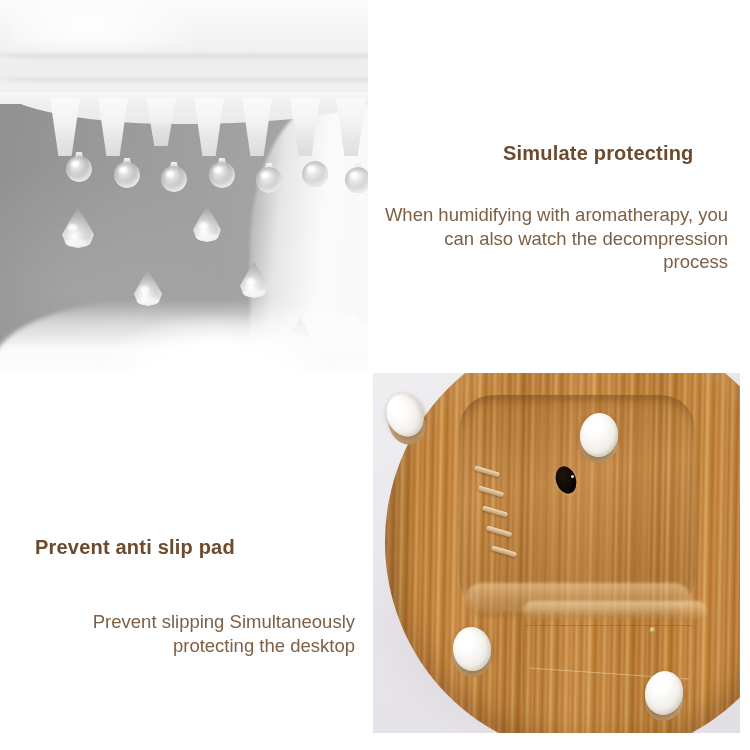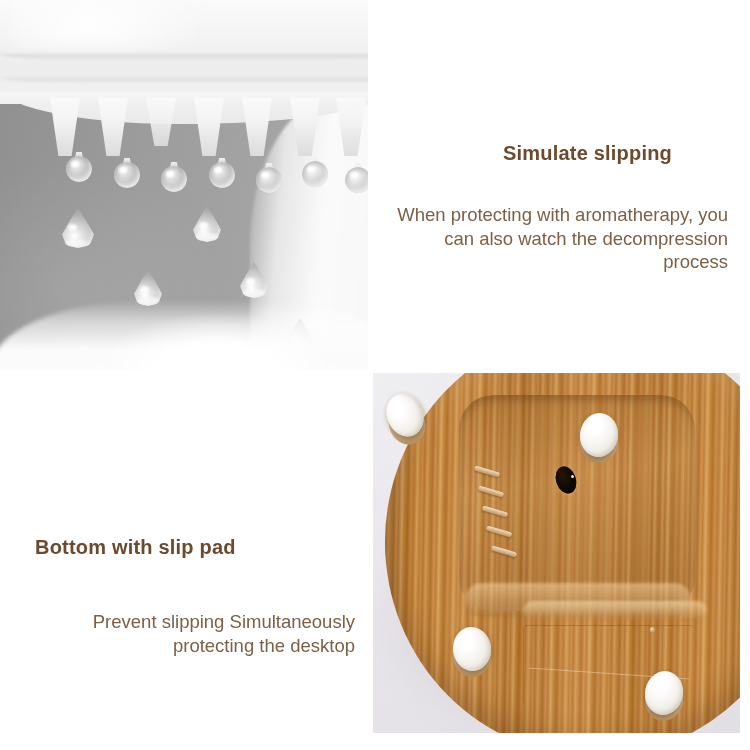--- a/index.html
+++ b/index.html
@@ -315,26 +315,26 @@
       <div class="body"></div>
       <div class="glint"></div>
       <div class="rim"></div>
     </div>
 
     <div class="rd-pool"></div>
     <div class="rd-pool2"></div>
   </div>
 
   <div id="text-raindrops" style="position:absolute;">
-    <div class="txt-head" id="raindrops-title">Simulate slipping</div>
-    <div class="txt-body" id="raindrops-desc">When protecting with aromatherapy, you can also watch the decompression process</div>
+    <div class="txt-head" id="raindrops-title">Simulate protecting</div>
+    <div class="txt-body" id="raindrops-desc">When humidifying with aromatherapy, you can also watch the decompression process</div>
   </div>
 
   <div id="text-antislip" style="position:absolute;">
-    <div class="txt-head" id="antislip-title">Bottom with slip pad</div>
+    <div class="txt-head" id="antislip-title">Prevent anti slip pad</div>
     <div class="txt-body" id="antislip-desc">Prevent slipping Simultaneously protecting the desktop</div>
   </div>
 
   <div class="panel" id="photo-base">
     <div class="bs-bg"></div>
     <div class="bs-shadow"></div>
 
     <div class="bs-disc"></div>
     <div class="bs-cavity"></div>
     <div class="bs-ridge"></div>

